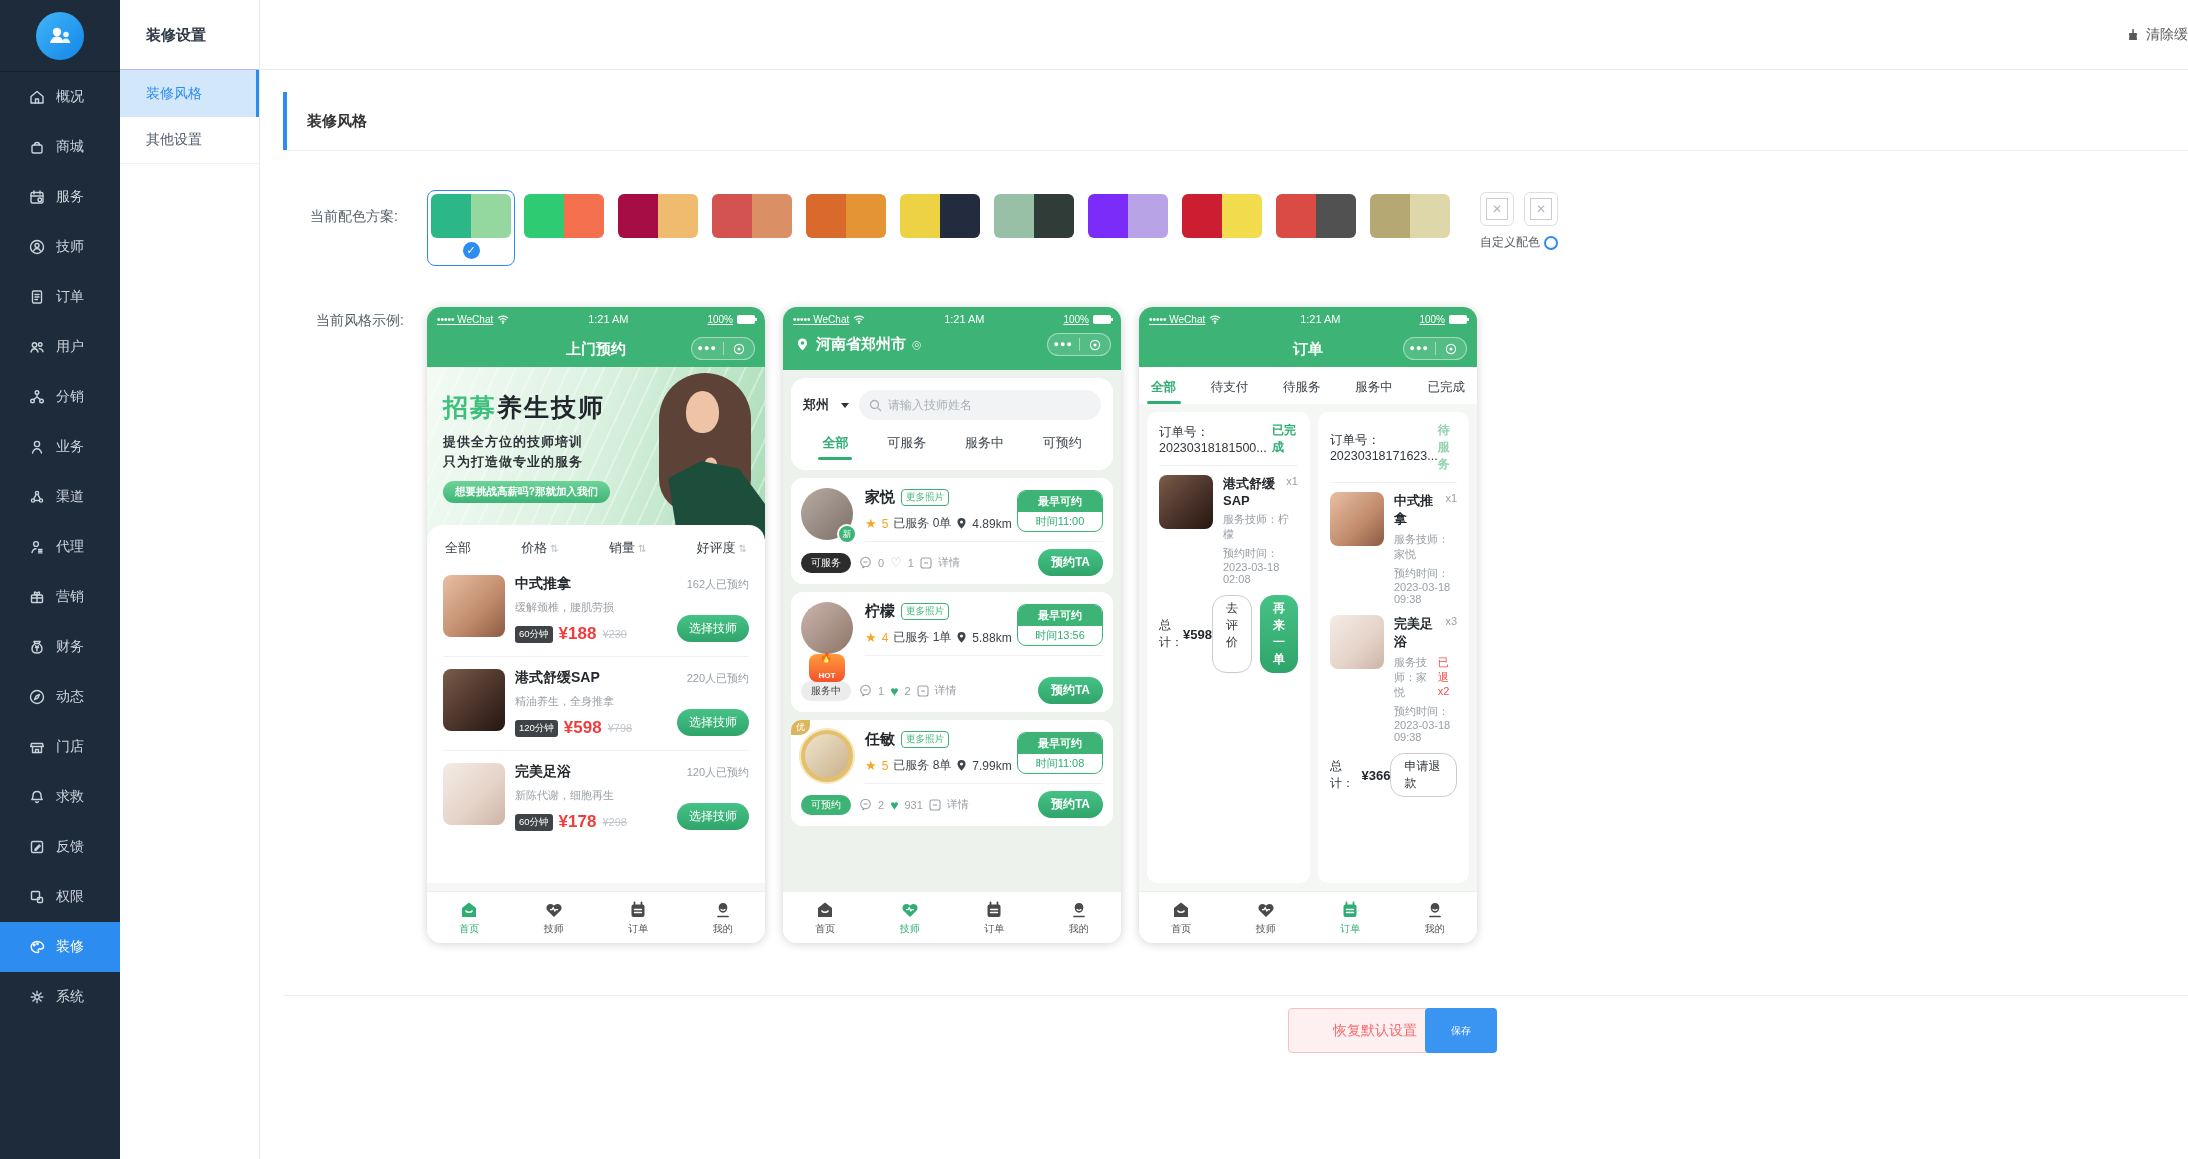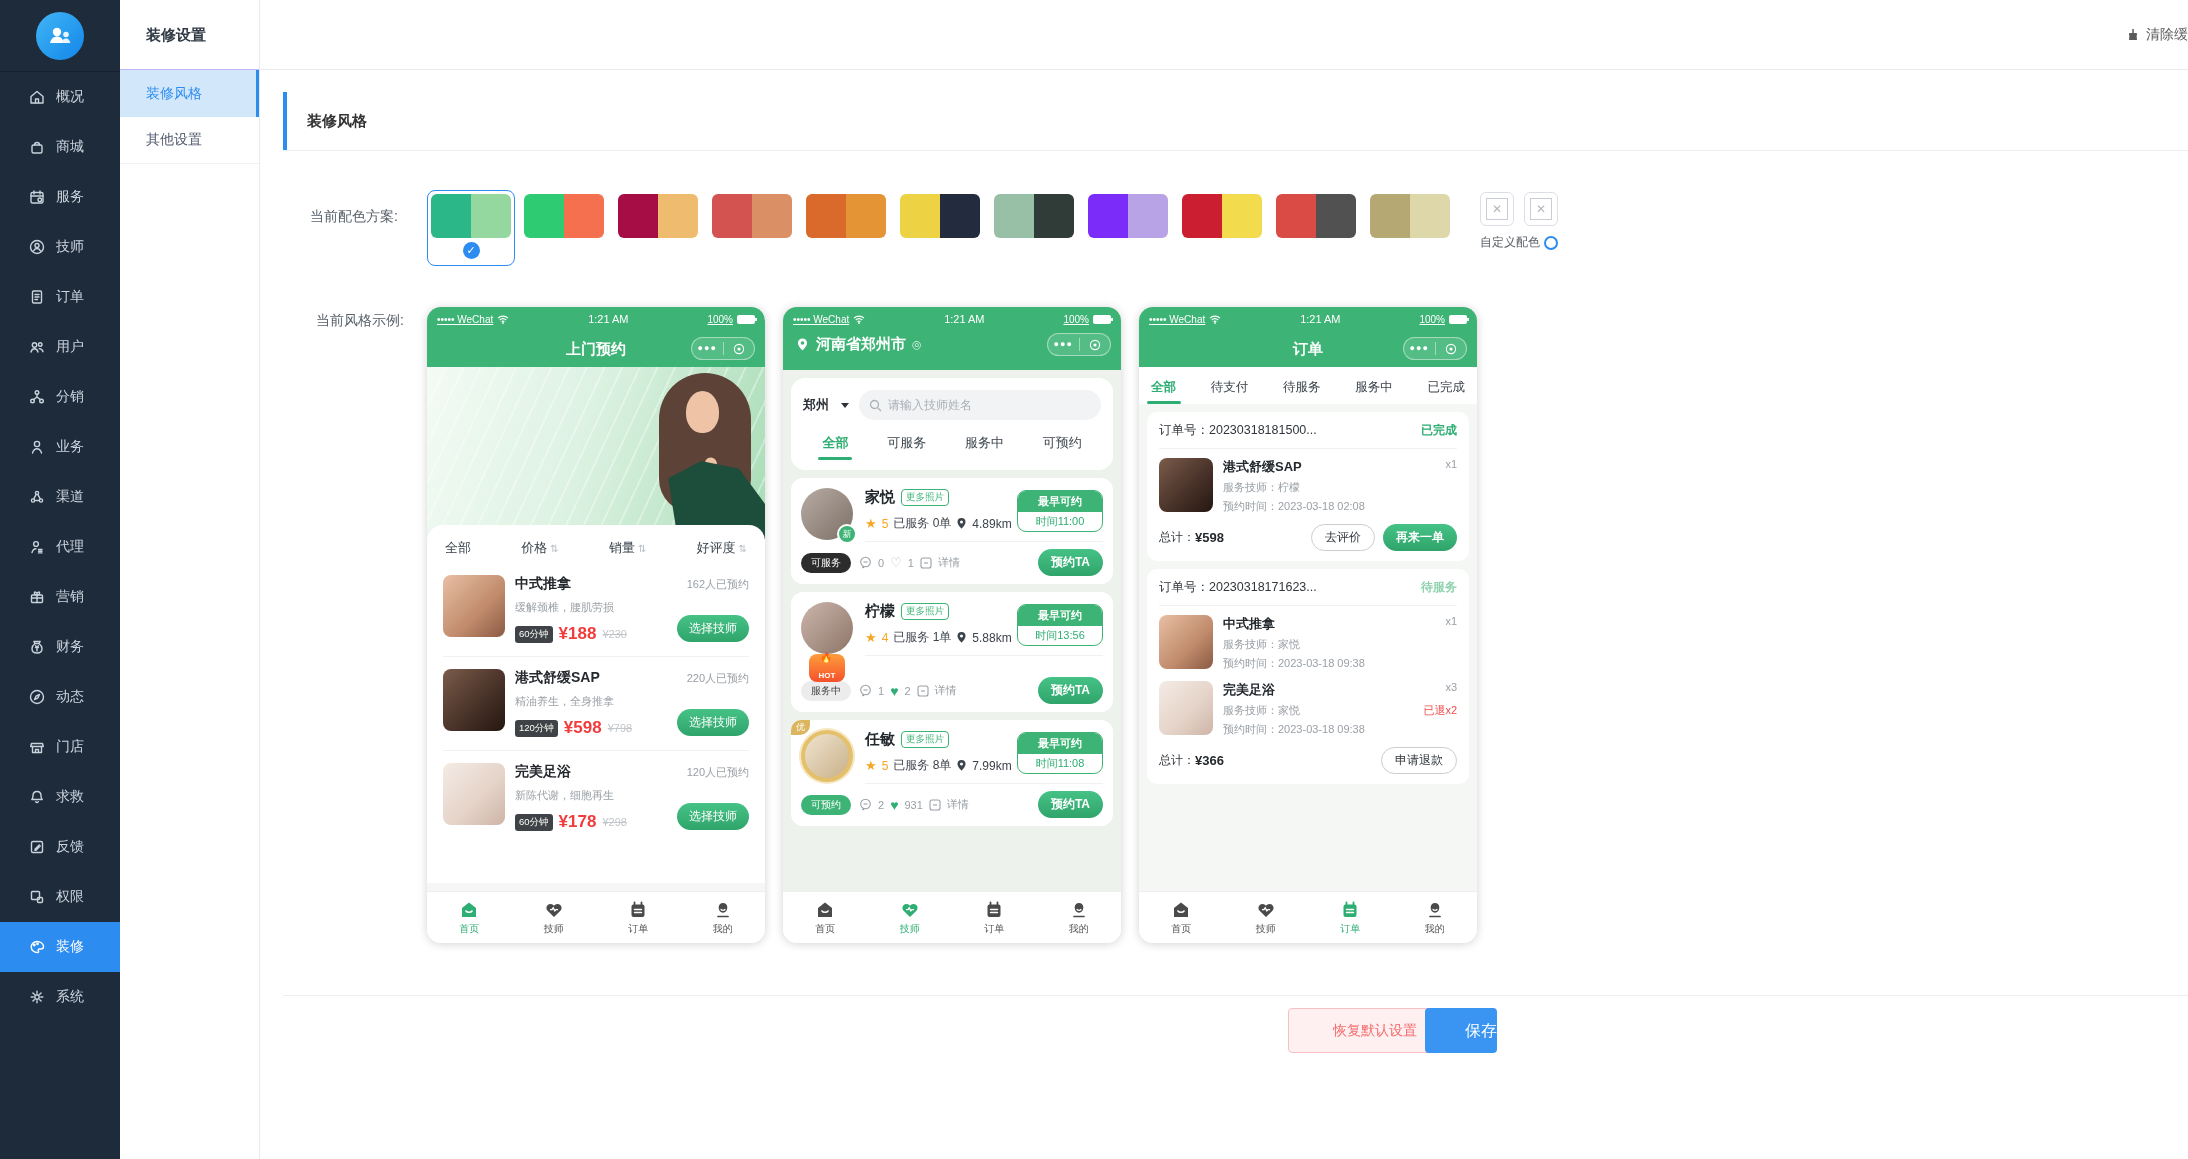--- a/index.html
+++ b/index.html
@@ -46,21 +46,21 @@
   .custom-wrap { margin-left:16px; display:flex; flex-direction:column; align-items:flex-end; margin-top:2px; }
   .custom-boxes { display:flex; gap:10px; }
   .cbox { width:34px; height:34px; border:1px solid #dcdfe6; border-radius:6px; display:flex; align-items:center; justify-content:center; cursor:pointer; }
   .cbox-inner { width:22px; height:22px; border:1px solid #c9ccd2; display:flex; align-items:center; justify-content:center; color:#b3b7bd; font-size:12px; }
   .custom-label { margin-top:8px; display:flex; align-items:center; gap:4px; font-size:12px; color:#5a6066; }
   .radio-ring { width:14px; height:14px; border:2px solid #2d8cf0; border-radius:50%; display:inline-block; cursor:pointer; }
 
   
   .foot-divider { position:absolute; left:23px; right:0; top:995px; border-top:1px solid #ebeef0; }
   .btn-reset { position:absolute; left:1028px; top:1008px; width:152px; height:45px; background:#fef0f0; border:1px solid #f8c1c1; border-radius:4px; color:#f56c6c; font-size:14px; text-align:center; line-height:43px; cursor:pointer;padding-left:22px; }
-  .btn-save { position:absolute; left:1165px; top:1008px; width:72px; height:45px; background:#3a94f2; border:none; border-radius:4px; color:#fff; font-size:16px; text-align:right; line-height:45px; cursor:pointer; }
+  .btn-save { position:absolute; left:1165px; top:1008px; width:72px; height:45px; background:#3a94f2; border:none; border-radius:4px; color:#fff; font-size:10px; text-align:center; line-height:45px; cursor:pointer; }
 
   
   .phones { position:absolute; left:167px; top:307px; display:flex; gap:18px; }
   .phone { width:338px; height:636px; border-radius:14px; overflow:hidden; background:#fff; box-shadow:0 1px 10px rgba(0,0,0,.18); display:flex; flex-direction:column; position:relative; font-size:12px; }
   .green { background:#3db475; }
   .pstatus { height:24px; color:#fff; display:flex; align-items:center; padding:0 10px; font-size:10px; flex:0 0 auto; }
   .pstatus .grp { display:flex; align-items:center; gap:4px;text-decoration:underline; }
   .pstatus .mid { flex:1; text-align:center; font-size:11px; }
   .bat { width:18px; height:9px; border:1px solid rgba(255,255,255,.9); border-radius:2px; position:relative; background:#fff; }
   .bat::after { content:""; position:absolute; right:-3px; top:2px; width:2px; height:3px; background:rgba(255,255,255,.9); }
@@ -151,21 +151,21 @@
   .t-icons { flex:1; display:flex; align-items:center; gap:6px; color:#9aa0a6; font-size:11px; }
   .heart-like { color:#c3c8cd; font-size:13px; }
   .heart-on { color:#2fae73; font-size:14px; }
   .early { position:absolute; right:10px; top:12px; width:86px; border:1px solid #3db475; border-radius:9px; overflow:hidden; text-align:center; background:#fff; }
   .early-top { background:#3db475; color:#fff; font-size:11px; font-weight:bold; padding:3px 0; }
   .early-bot { color:#2fae73; font-size:11px; padding:2px 0; }
   .book-btn { background:linear-gradient(#46c286,#2fa46b); color:#fff; font-size:12px; font-weight:bold; padding:5px 13px; border-radius:15px; white-space:nowrap; }
 
   
   .p3-tabs { display:flex; justify-content:space-between; padding:12px 12px 0; background:#fff; font-size:12.5px; color:#3c444c; flex:0 0 auto; }
-  .p3-body { flex:1; background:#f4f7f4; padding:8px; display:flex; flex-direction:column; gap:8px; overflow:hidden; }
+  .p3-body { flex:1; background:#f4f7f4; padding:8px; display:flex; flex-direction:row; gap:8px; overflow:hidden; }
   .ocard { background:#fff; border-radius:10px; padding:10px 12px; }
   .ocard-head { display:flex; justify-content:space-between; align-items:center; font-size:12.5px; color:#30363c; }
   .o-status-done { color:#2fae73; font-weight:bold; font-size:12px; }
   .o-status-wait { color:#8fd3ae; font-weight:bold; font-size:12px; }
   .o-div { border-top:1px solid #f0f1f2; margin:9px 0; }
   .o-item { display:flex; margin-bottom:10px; }
   .o-img { width:54px; height:54px; border-radius:8px; flex:0 0 auto; }
   .o-info { flex:1; padding-left:10px; min-width:0; }
   .o-name-row { display:flex; justify-content:space-between; font-size:13px; }
   .o-name { font-weight:bold; color:#24292e; }
@@ -468,20 +468,28 @@
               </span>
           </div>
         </div>
         <div class="p1-banner">
           <div class="model">
             <div class="m-hair"></div>
               <div class="m-face"></div>
               <div class="m-arm"></div>
               <div class="m-body"></div>
           </div>
+          <div class="bn-txt">
+            <div class="bn-t1"><span class="hl">招募</span><span>养生技师</span></div>
+            <div class="bn-sub">
+              <div>提供全方位的技师培训</div>
+              <div>只为打造做专业的服务</div>
+            </div>
+            <span class="bn-cta">想要挑战高薪吗?那就加入我们</span>
+          </div>
         </div>
         <div class="p1-card">
           <div class="p1-filters">
             <span><span>全部</span></span>
             <span><span>价格</span><i class="sort">⇅</i></span>
             <span><span>销量</span><i class="sort">⇅</i></span>
             <span><span>好评度</span><i class="sort">⇅</i></span>
           </div>
           <div class="svc">
             <div class="svc-img img-massage"></div>

